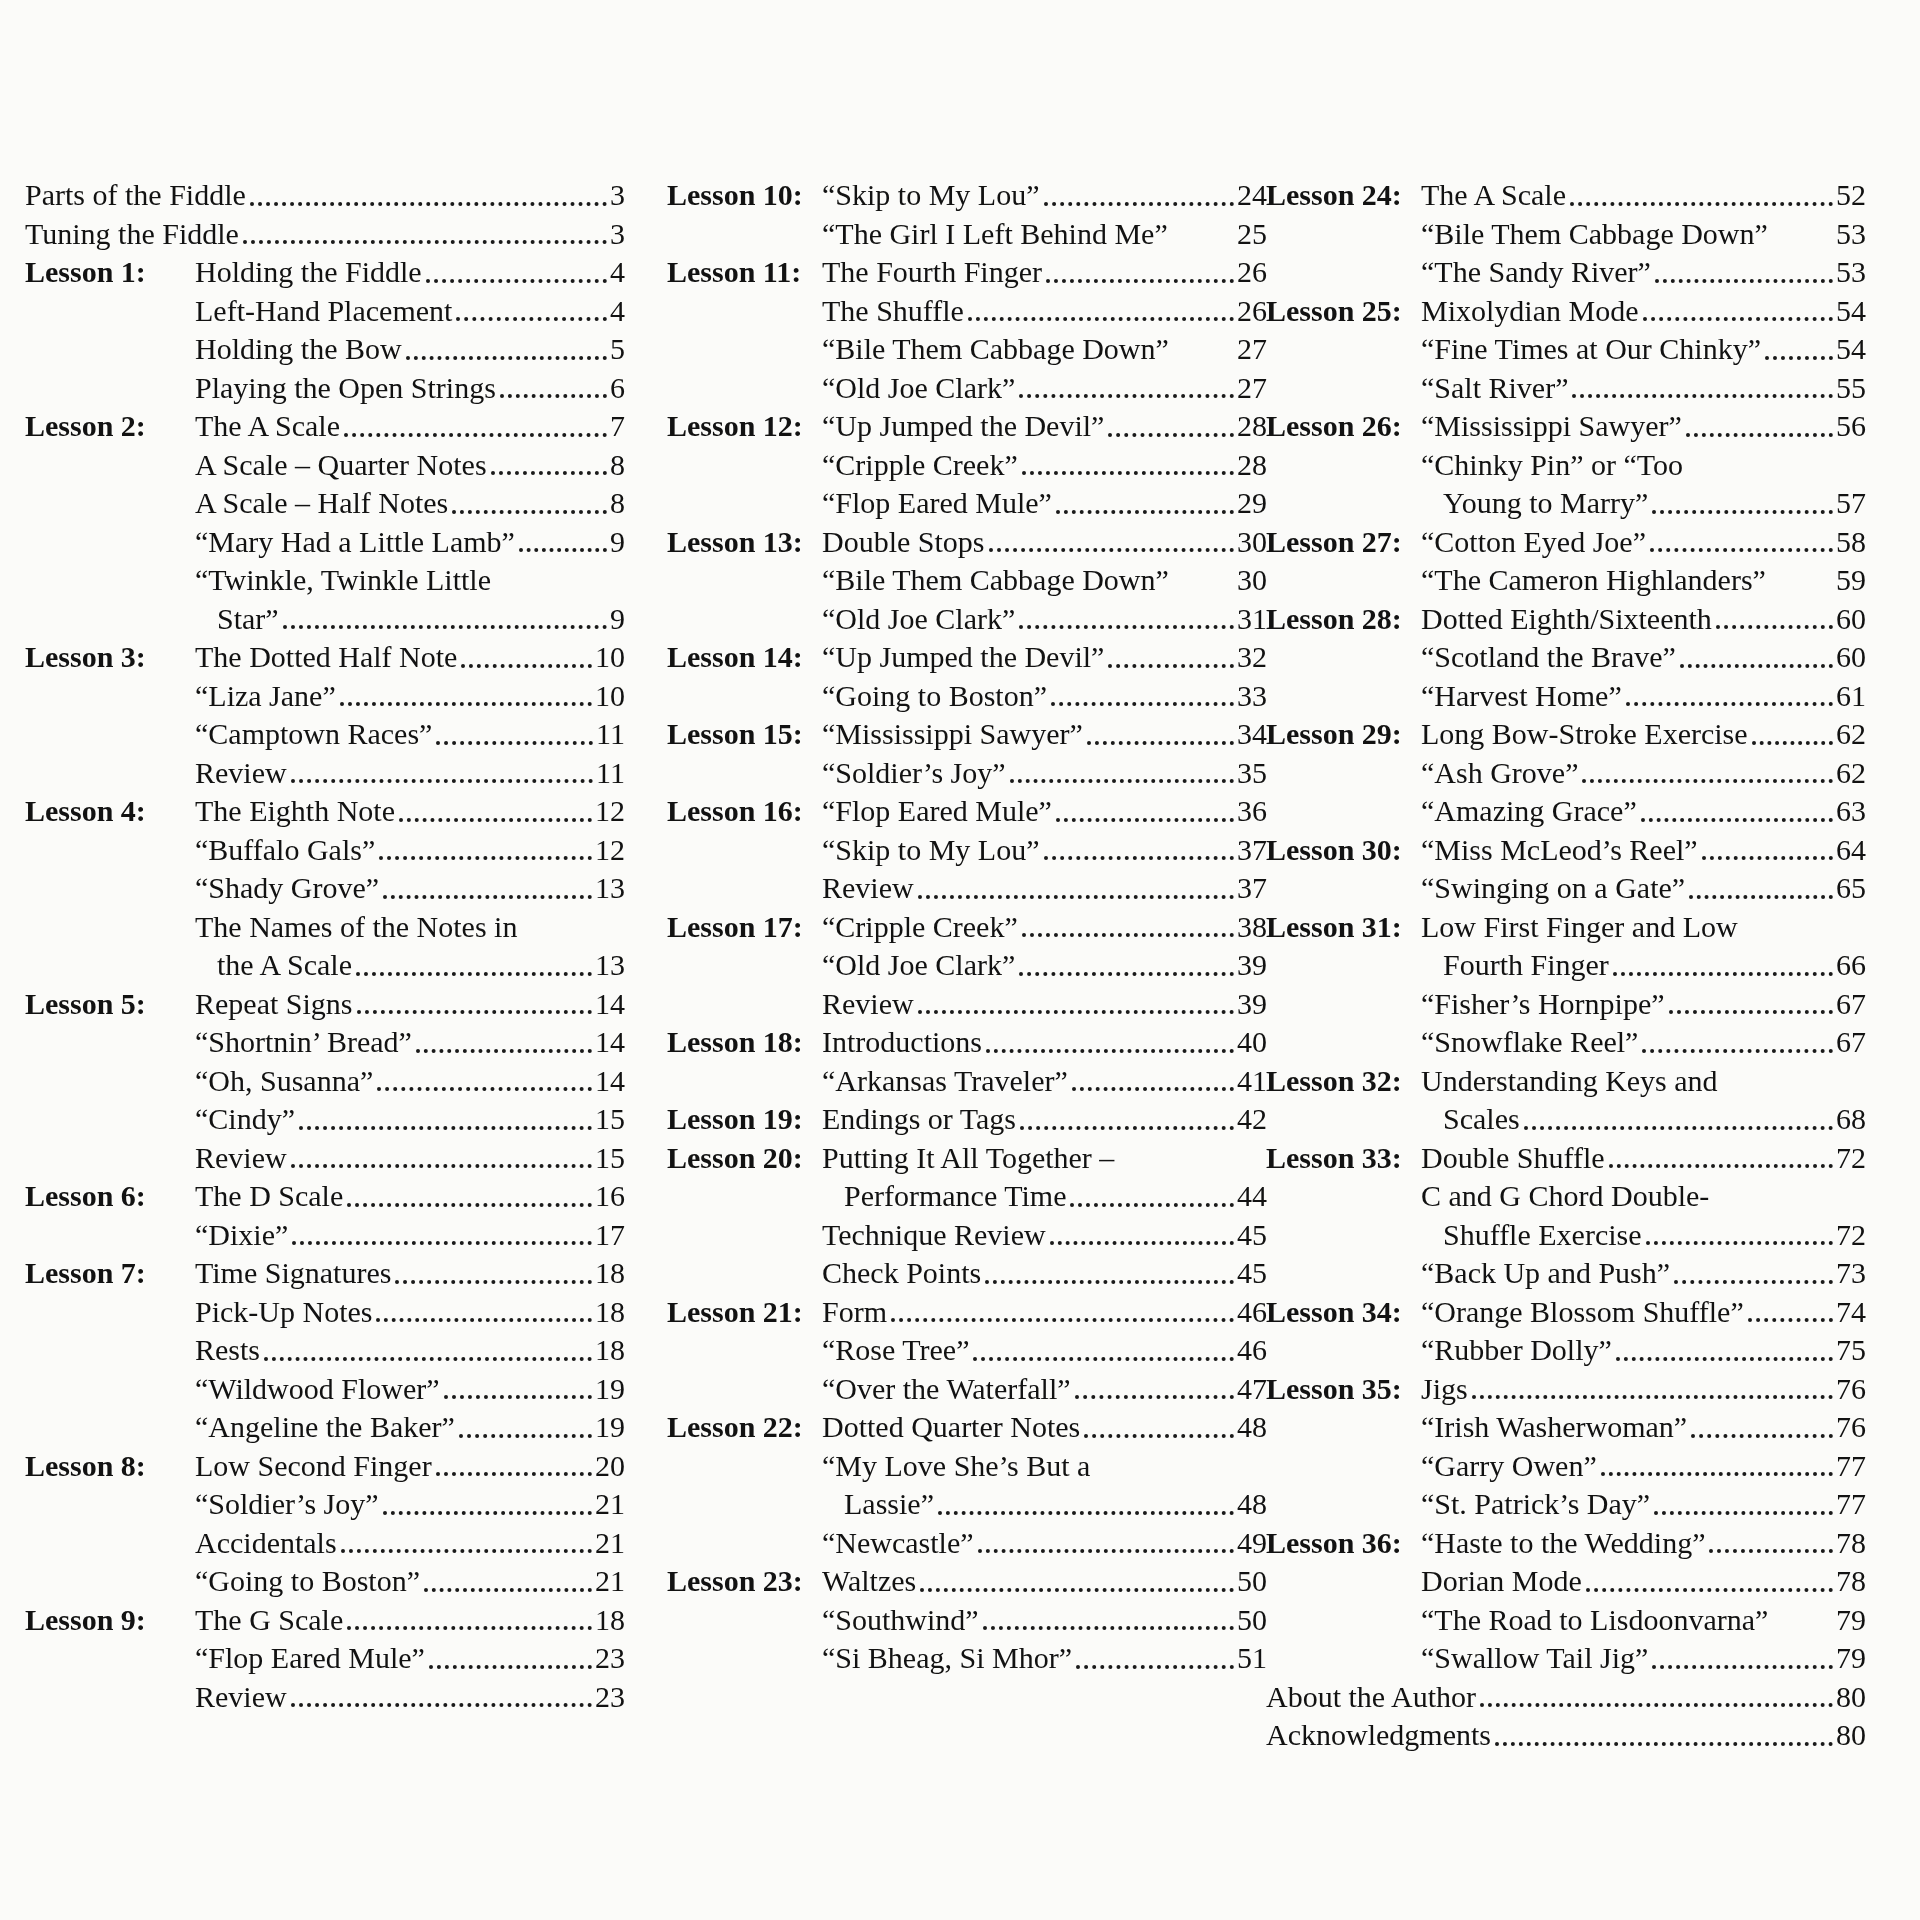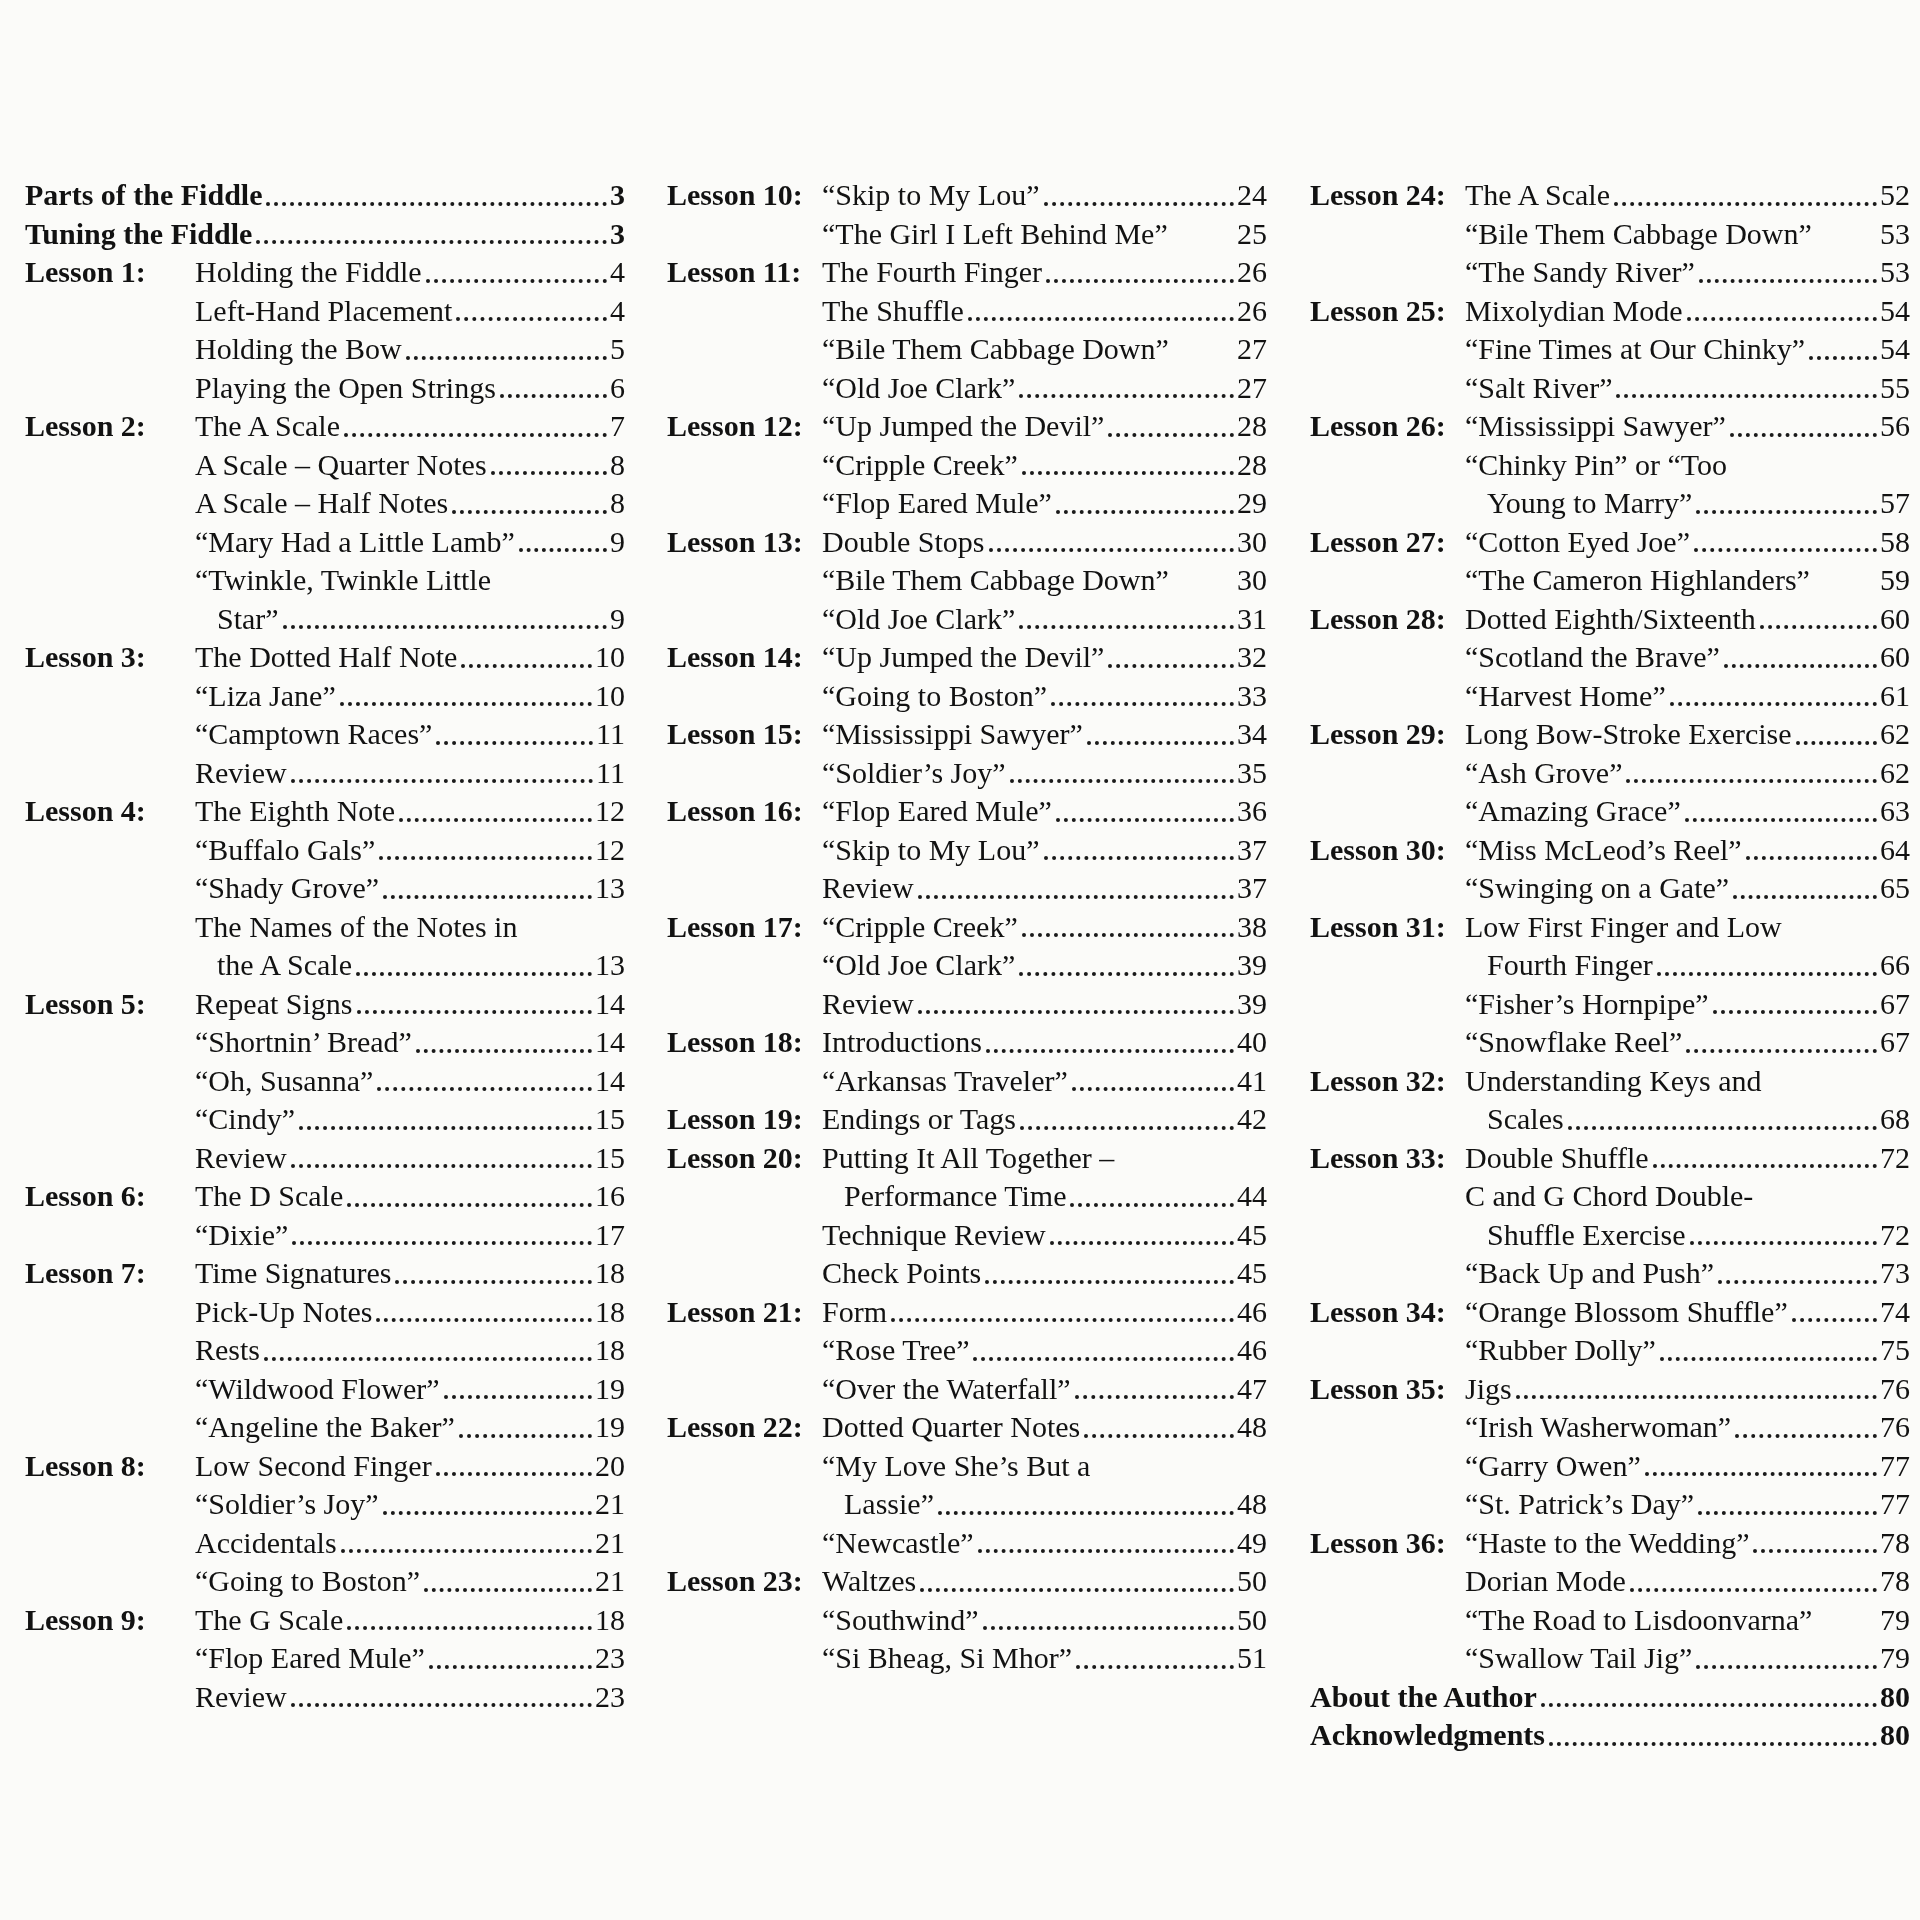--- a/index.html
+++ b/index.html
@@ -15,39 +15,39 @@
     font-family: "Liberation Serif", "DejaVu Serif", serif;
     color: #121212;
     overflow: hidden;
   }
   .col {
     position: absolute;
     top: 176px;
   }
   #col0 { left: 25px;   width: 600px; }
   #col1 { left: 667px;  width: 600px; }
-  #col2 { left: 1310px; width: 600px; }
+  #col2 { left: 1266px; width: 600px; }
 
   .row {
     display: flex;
     height: 38.5px;
     line-height: 38.5px;
     font-size: 30px;
     white-space: nowrap;
   }
   .label {
     flex: 0 0 auto;
     width: 155px;
     font-weight: bold;
   }
   #col0 .label { width: 170px; }
 
   .title { flex: 0 0 auto; }
   .indent .title { padding-left: 22px; }
-  .bold { font-weight: bold; align-items: flex-end; }
+  .bold { font-weight: normal; align-items: flex-end; }
 
   .leader {
     flex: 1 1 0;
     min-width: 0;
     align-self: flex-end;
     margin: 0 3px 9px 4px;
     border-bottom: 4px dotted #1a1a1a;
   }
   .noleader .leader { border-bottom-color: transparent; }
 

